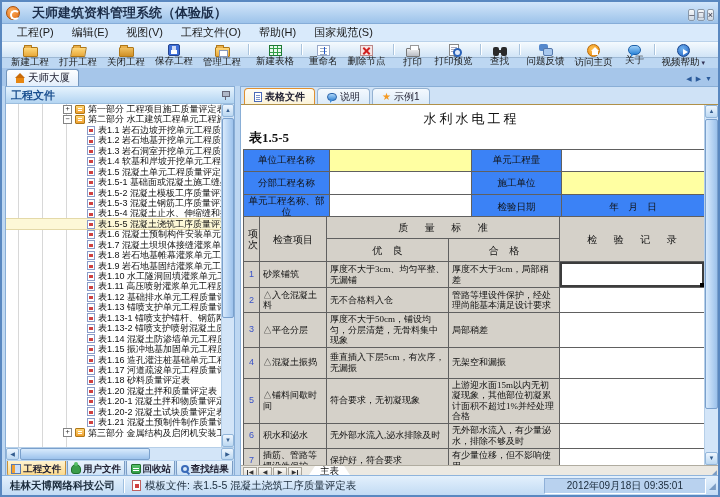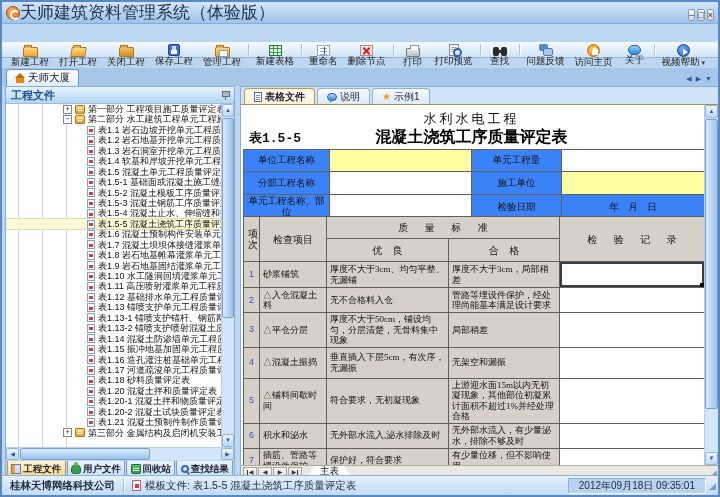--- a/index.html
+++ b/index.html
@@ -3,21 +3,21 @@
 <meta charset="utf-8">
 <style>
   html,body{margin:0;padding:0;background:#e8e8e8;font-family:"Liberation Sans",sans-serif;}
   *{box-sizing:border-box;}
   #win{position:relative;width:720px;height:497px;background:#bdd7f2;border:2px solid #5a88c0;overflow:hidden;}
 
   
   #titlebar{position:absolute;left:0;top:0;right:0;height:22px;background:linear-gradient(#d3e6fa,#9dc3ea);display:flex;align-items:center;padding:0 4px;border-bottom:1px solid #86add8;}
   .app-ic{width:14px;height:14px;border-radius:50%;background:radial-gradient(circle at 38% 32%,#ffb060,#e06a10);border:1px solid #a84f08;position:relative;flex:0 0 auto;}
   .app-ic::after{content:"";position:absolute;left:3px;top:3px;width:6px;height:6px;border:2px solid #fff;border-right-color:transparent;border-radius:50%;}
-  #title-text{margin-left:0;font-size:17px;font-weight:normal;color:#1c2e4a;flex:1 1 auto;white-space:nowrap;overflow:hidden;}
+  #title-text{margin-left:12px;font-size:13px;font-weight:bold;color:#1c2e4a;flex:1 1 auto;white-space:nowrap;overflow:hidden;}
   .win-btn{width:17px;height:14px;margin-left:2px;background:linear-gradient(#f6f8fa,#ccd6e2);border:1px solid #8898aa;border-radius:2px;font-size:9px;line-height:11px;text-align:center;color:#334;flex:0 0 auto;}
 
   
   #menubar{position:absolute;left:0;top:22px;right:0;height:18px;background:#d9eafb;border-bottom:1px solid #bad2ea;display:flex;align-items:center;padding-left:6px;}
   .menu-item{font-size:11px;color:#1a1a1a;padding:1px 9px;white-space:nowrap;}
 
   
   #toolbar{position:absolute;left:0;top:40px;right:0;height:16px;background:linear-gradient(#f5fafe,#d0e4f6);border-bottom:1px solid #9db8d4;display:flex;align-items:stretch;padding-left:4px;}
   .tb-btn{display:flex;flex-direction:column;align-items:center;justify-content:space-between;padding:2px 5px 1px;min-width:34px;}
   .tb-label{font-size:9.5px;color:#1a1a1a;white-space:nowrap;line-height:10px;}
@@ -121,21 +121,21 @@
   .c-ic-doc{width:8px;height:10px;background:#fff;border:1px solid #4a6ab8;position:relative;}
   .c-ic-doc::before{content:"";position:absolute;left:1px;top:2px;right:1px;height:1px;background:#7a92c8;box-shadow:0 2px 0 #7a92c8,0 4px 0 #7a92c8;}
   .c-ic-bubble{width:10px;height:8px;background:linear-gradient(#aad4f8,#3f8cd8);border:1px solid #2a62a8;border-radius:4px;position:relative;}
   .c-ic-bubble::after{content:"";position:absolute;left:2px;bottom:-3px;border-right:3px solid transparent;border-top:3px solid #3f8cd8;}
   .c-ic-star{color:#f59a23;font-size:10px;line-height:10px;}
 
   
   #doc-wrap{position:relative;flex:1 1 auto;overflow:hidden;}
   #doc{position:absolute;left:0;top:0;right:14px;bottom:0;background:#fff;overflow:hidden;font-family:"Liberation Serif",serif;}
   #doc-proj{position:absolute;left:0;top:5px;width:461px;text-align:center;font-size:13px;letter-spacing:3px;color:#111;}
-  #doc-no{position:absolute;left:8px;top:24px;font-size:13px;font-weight:bold;color:#111;font-family:Liberation Mono, monospace;}
+  #doc-no{position:absolute;left:8px;top:24px;font-size:13px;font-weight:bold;color:#111;}
   #doc-title{position:absolute;left:0;top:22px;width:461px;text-align:center;font-size:16px;font-weight:bold;color:#000;}
   .doc-table{border-collapse:collapse;table-layout:fixed;position:absolute;left:2px;font-size:9.5px;color:#111;}
   .doc-table td{border:1px solid #606060;padding:1px 3px;overflow:hidden;line-height:11px;vertical-align:middle;}
   #info-table{top:44px;width:461px;}
   #grid-table{top:111px;width:461px;}
   td.gray{background:#3b82f6;text-align:center;}
   td.yellow{background:#ffffa2;}
   td.white{background:#fff;}
   td.hdr{background:#d5d1c9;text-align:center;font-size:10px;}
   .ls4{letter-spacing:4px;text-indent:4px;}
@@ -158,34 +158,42 @@
   #sheet-tab{margin-left:4px;height:12px;padding:0 12px;background:#fff;border:1px solid #888;border-top:none;clip-path:polygon(8px 0,calc(100% - 8px) 0,100% 100%,0 100%);display:flex;align-items:center;font-size:9.5px;color:#111;}
   #sheet-grip{position:absolute;right:1px;bottom:0;font-size:9px;color:#7a9cc4;line-height:10px;}
 
   
   #statusbar{position:absolute;left:0;right:0;bottom:0;height:20px;background:linear-gradient(#e3f0fc,#c2dbf4);border-top:1px solid #8fb4dc;display:flex;align-items:center;font-size:10.5px;color:#1a2a3a;}
   #sb-company{padding:0 8px;font-weight:bold;white-space:nowrap;}
   .st-div{width:1px;height:14px;background:#9fc0e0;box-shadow:1px 0 0 #fff;}
   .st-ic{width:9px;height:11px;background:#fff;border:1px solid #c06060;margin:0 4px 0 8px;position:relative;flex:0 0 auto;}
   .st-ic::before{content:"";position:absolute;left:1.5px;top:3px;width:4px;height:4px;background:#d04040;}
   #sb-template{white-space:nowrap;overflow:hidden;}
-  #sb-date{margin-left:auto;height:16px;display:flex;align-items:center;padding:0 10px;background:#b9d2ef;border:1px solid;border-color:#8fb0d8 #fff #fff #8fb0d8;font-size:10px;white-space:nowrap;}
+  #sb-date{margin-left:auto;height:16px;display:flex;align-items:center;padding:0 22px;background:#b9d2ef;border:1px solid;border-color:#8fb0d8 #fff #fff #8fb0d8;font-size:10px;white-space:nowrap;}
   #sb-grip{width:12px;text-align:right;color:#7a9cc4;font-size:9px;padding-right:2px;}
 </style>
 </head>
 <body>
 
 <div id="win">
 
   <div id="titlebar">
     <span class="app-ic"></span>
     <span id="title-text">天师建筑资料管理系统（体验版）</span>
     <span id="win-controls"><span class="win-btn">–</span><span class="win-btn">□</span><span class="win-btn">×</span></span>
   </div>
 
+  <div id="menubar">
+      <div class="menu-item">工程(P)</div>
+      <div class="menu-item">编辑(E)</div>
+      <div class="menu-item">视图(V)</div>
+      <div class="menu-item">工程文件(O)</div>
+      <div class="menu-item">帮助(H)</div>
+      <div class="menu-item">国家规范(S)</div>
+    </div>
 
   <div id="toolbar">
       <div class="tb-btn">
         <div class="tb-top">
           <span class="ic i-new-project"></span>
         </div>
         <span class="tb-label">新建工程</span>
       </div>
       <div class="tb-btn">
         <div class="tb-top">
@@ -480,21 +488,20 @@
           </div>
           <div class="c-tab">
             <span class="c-ic-star">★</span>
             <span>示例1</span>
           </div>
         </div>
       <div id="doc-wrap">
         <div id="doc">
           <div id="doc-proj">水利水电工程</div>
           <div id="doc-no">表1.5-5</div>
-          <div id="doc-title">混凝土浇筑工序质量评定表</div>
 
           <table class="doc-table" id="info-table">
             <colgroup>
                 <col style="width:86px">
                 <col style="width:142px">
                 <col style="width:90px">
                 <col style="width:143px">
               </colgroup>
             <tbody>
                 <tr style="height:22px">

